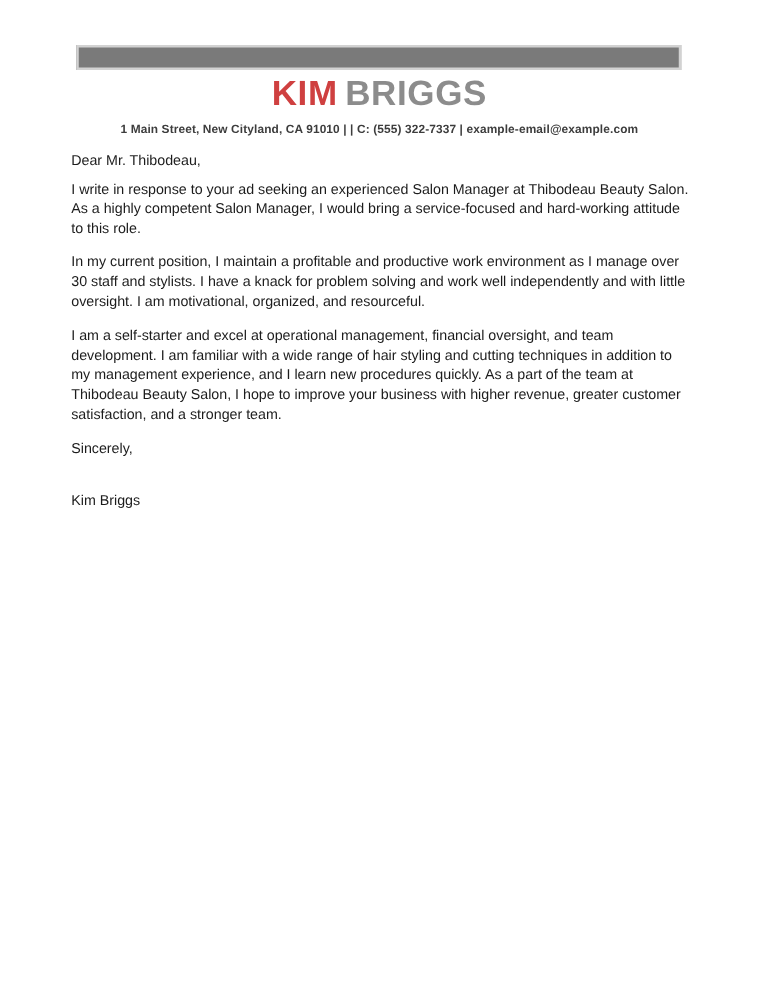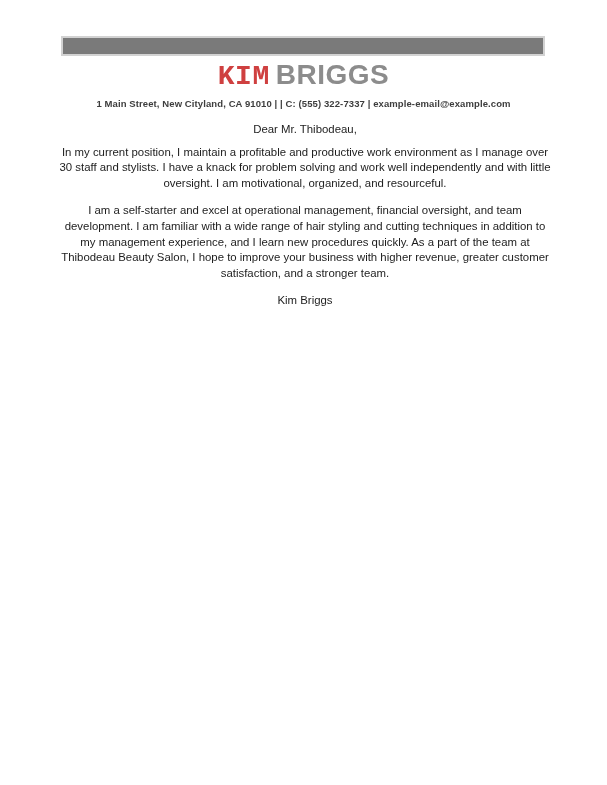--- a/index.html
+++ b/index.html
@@ -34,21 +34,21 @@
     top: 60px;
     left: 0;
     right: 0;
     text-align: center;
     font-size: 28px;
     font-weight: bold;
     letter-spacing: 0.5px;
     line-height: 30px;
     white-space: nowrap;
   }
-  .name-first { color: var(--accent-red); font-family: Liberation Mono, monospace; }
+  .name-first { color: var(--accent-red); }
   .name-last  { color: var(--name-gray); margin-left: 6px; }
   .contact-line {
     position: absolute;
     top: 98px;
     left: 0;
     right: 0;
     text-align: center;
     font-size: 9.5px;
     font-weight: bold;
     color: var(--contact-color);
@@ -56,38 +56,40 @@
   }
   .letter-body {
     position: absolute;
     top: 122px;
     left: 57px;
     width: 496px;
     font-size: 11.4px;
     line-height: 15.6px;
     color: var(--text-color);
   }
-  .letter-body p { margin: 0 0 12px 0; text-align: center; }
+  .letter-body p { margin: 0 0 12px 0; }
   .salutation { margin-bottom: 7px !important; }
   .closing { margin-bottom: 26px !important; }
   .signature { margin: 0; }
 </style>
 </head>
 <body>
 
 <div class="page">
 
   <div class="header-bar"></div>
 
   <div class="name-heading">
     <span class="name-first">KIM</span><span class="name-last">BRIGGS</span>
   </div>
 
   <div class="contact-line">1 Main Street, New Cityland, CA 91010 | | C: (555) 322-7337 | example-email@example.com</div>
 
   <div class="letter-body">
     <p class="salutation">Dear Mr. Thibodeau,</p>
+    <p>I write in response to your ad seeking an experienced Salon Manager at Thibodeau Beauty Salon. As a highly competent Salon Manager, I would bring a service-focused and hard-working attitude to this role.</p>
     <p>In my current position, I maintain a profitable and productive work environment as I manage over 30 staff and stylists. I have a knack for problem solving and work well independently and with little oversight. I am motivational, organized, and resourceful.</p>
     <p>I am a self-starter and excel at operational management, financial oversight, and team development. I am familiar with a wide range of hair styling and cutting techniques in addition to my management experience, and I learn new procedures quickly. As a part of the team at Thibodeau Beauty Salon, I hope to improve your business with higher revenue, greater customer satisfaction, and a stronger team.</p>
+    <p class="closing">Sincerely,</p>
     <p class="signature">Kim Briggs</p>
   </div>
 
 </div>
 
 </body></html>

